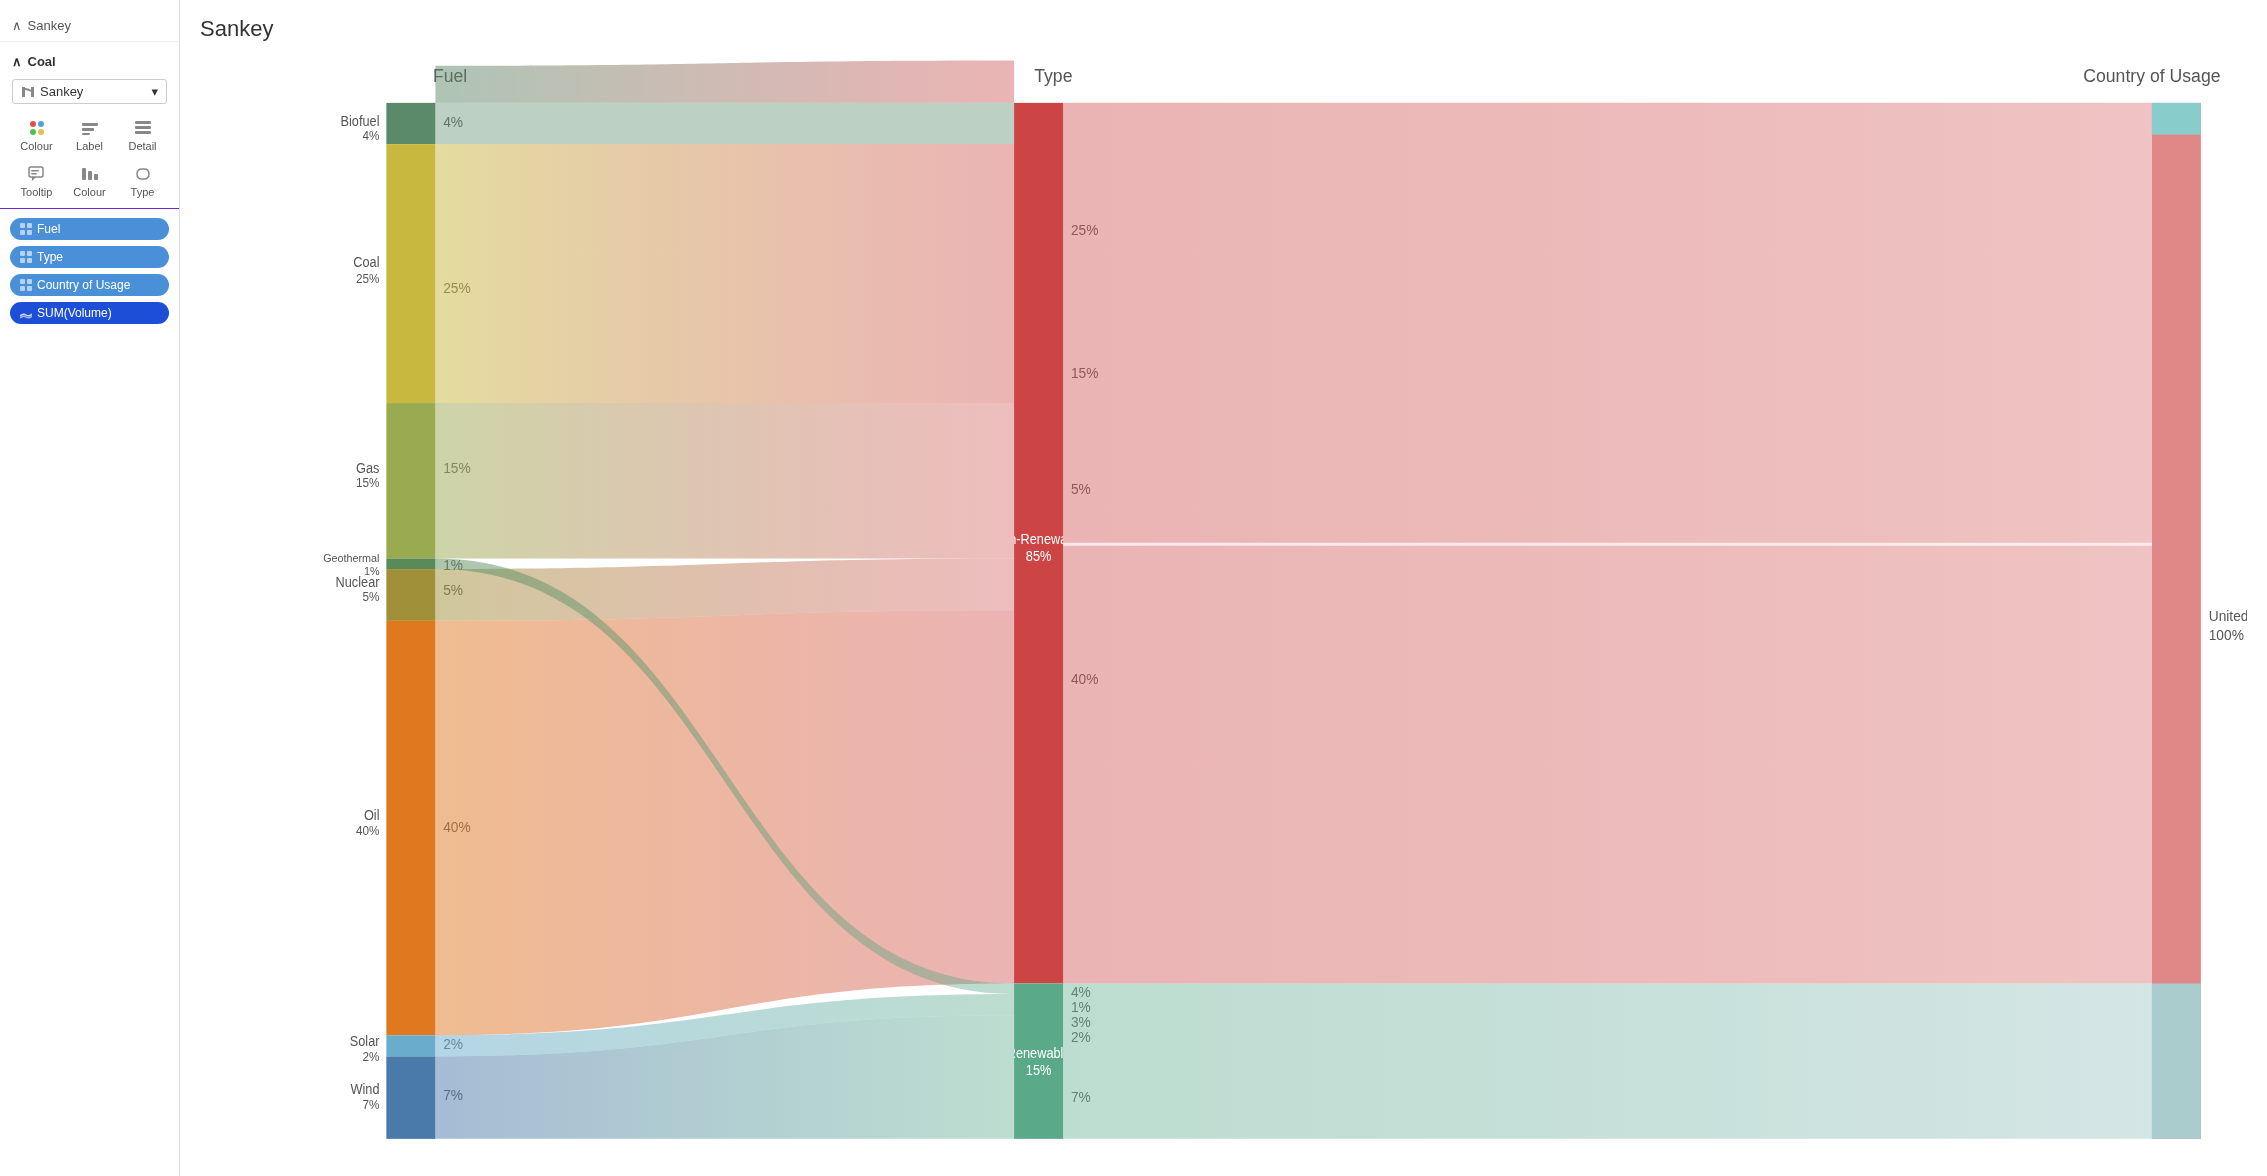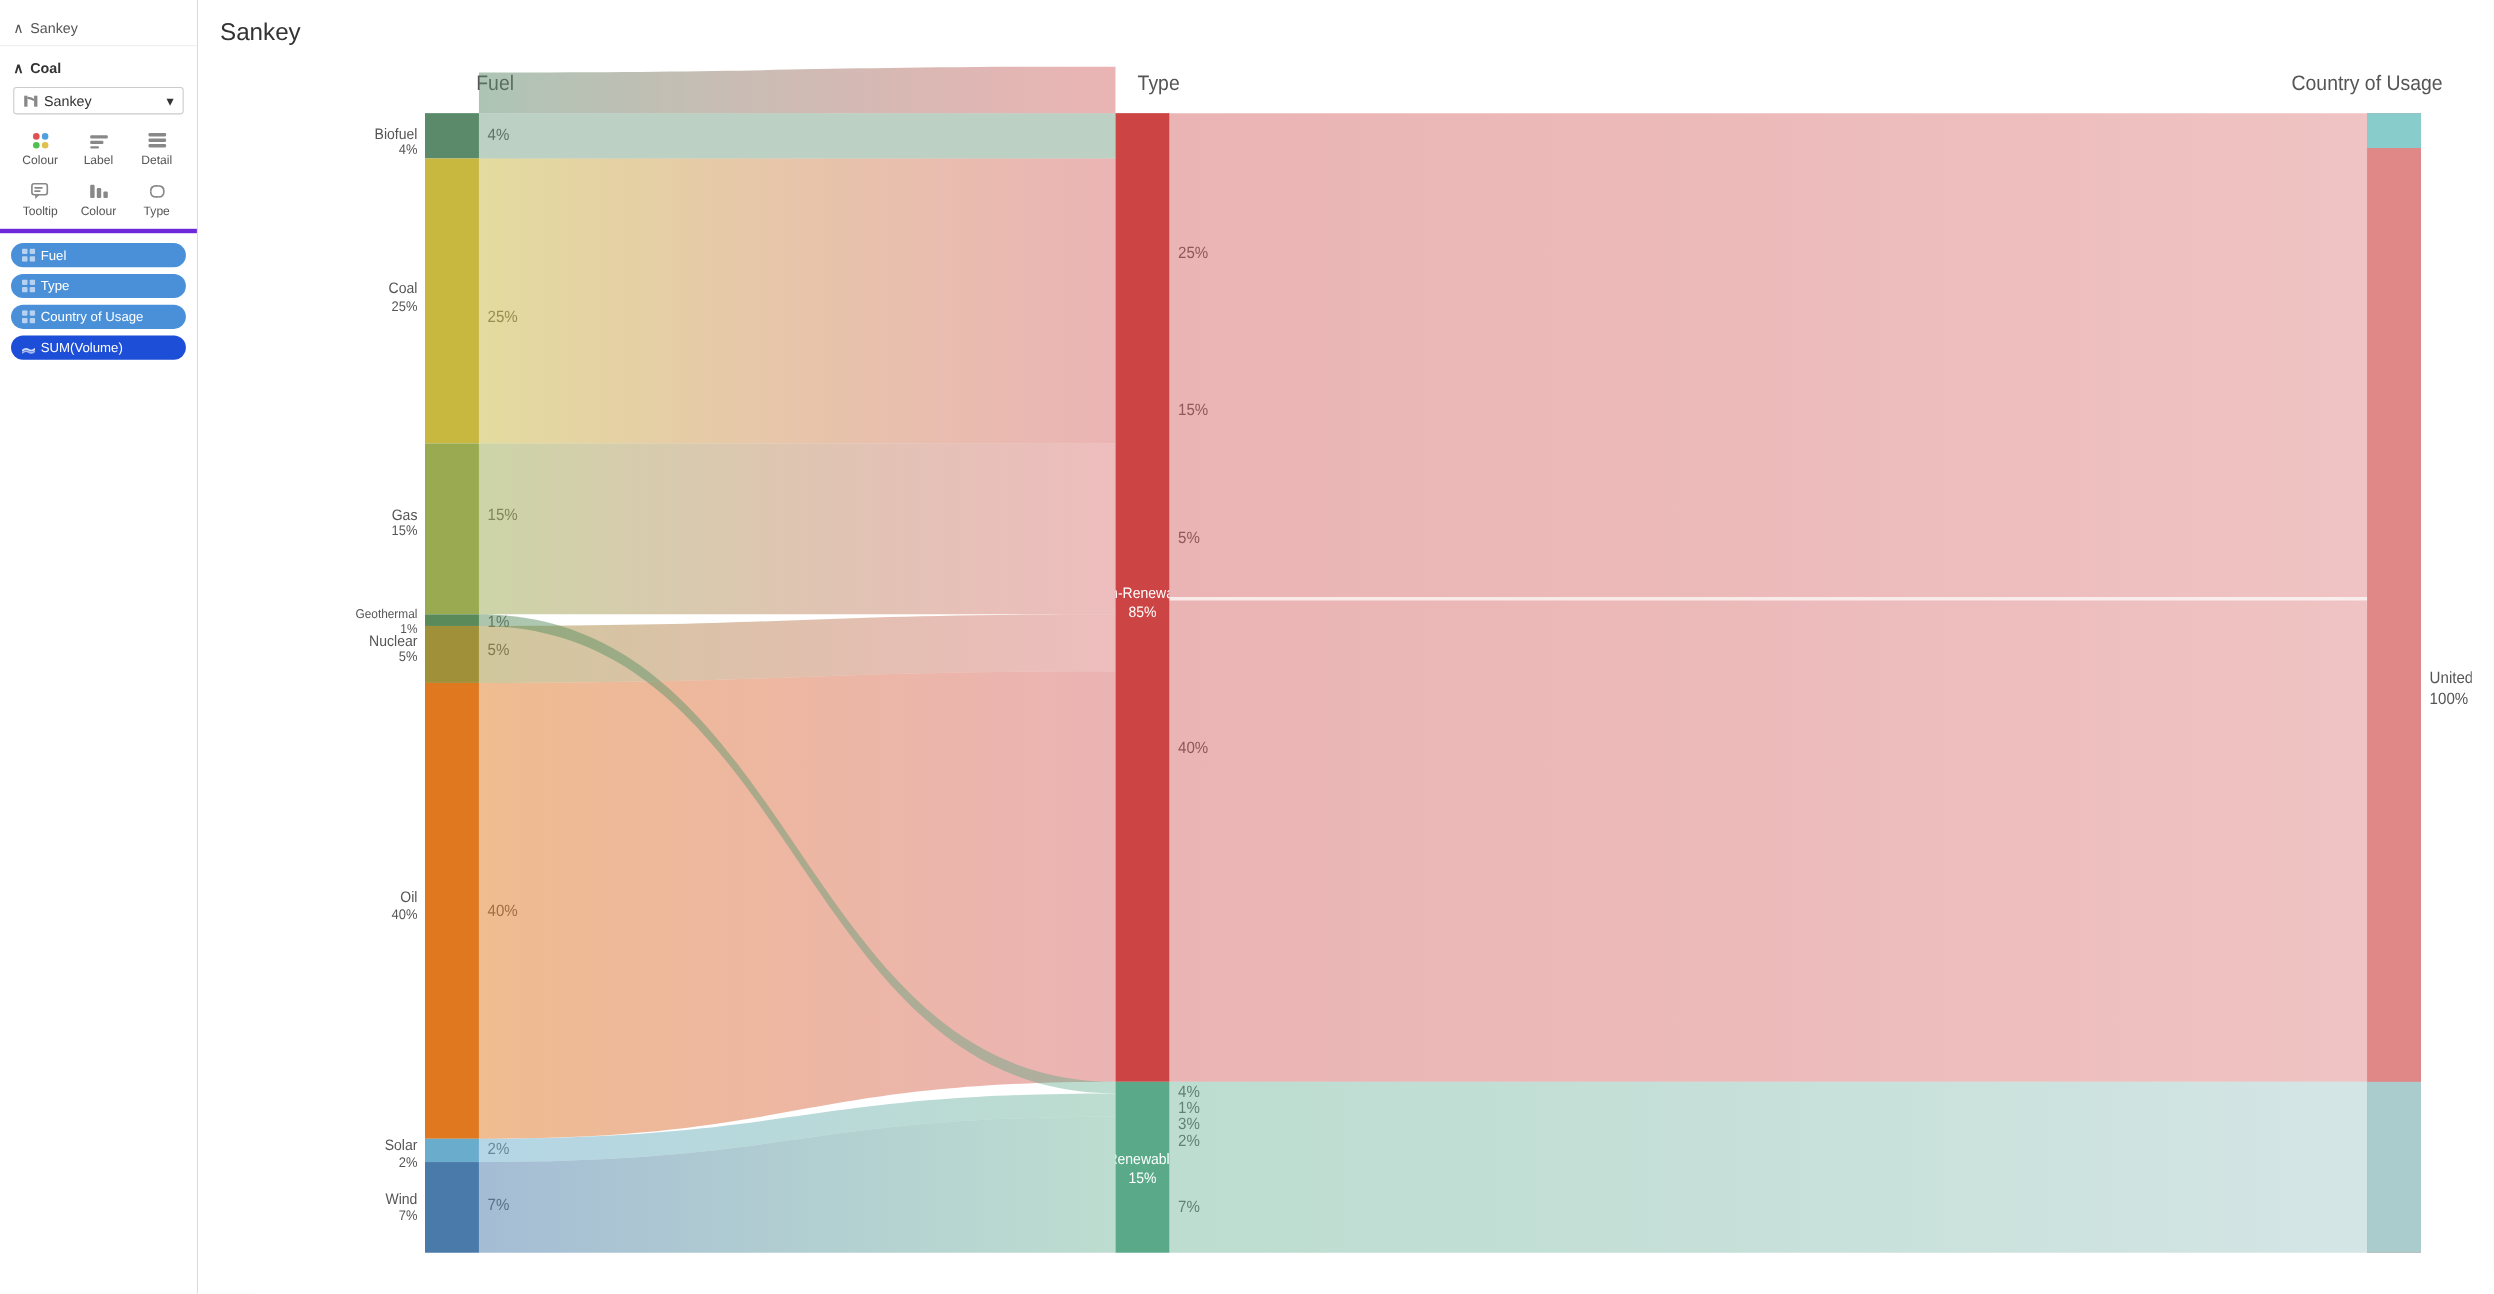--- a/index.html
+++ b/index.html
@@ -34,21 +34,21 @@
       display: flex;
       align-items: center;
       gap: 6px;
     }
 
     .marks-icons {
       display: grid;
       grid-template-columns: 1fr 1fr 1fr;
       gap: 4px;
       padding: 6px 12px;
-      border-bottom: 4px solid #6d28d9;
+      border-bottom: 1px solid #6d28d9;
       margin-bottom: 6px;
     }
     .marks-icon-item {
       display: flex;
       flex-direction: column;
       align-items: center;
       font-size: 11px;
       color: #555;
       gap: 2px;
       cursor: pointer;

